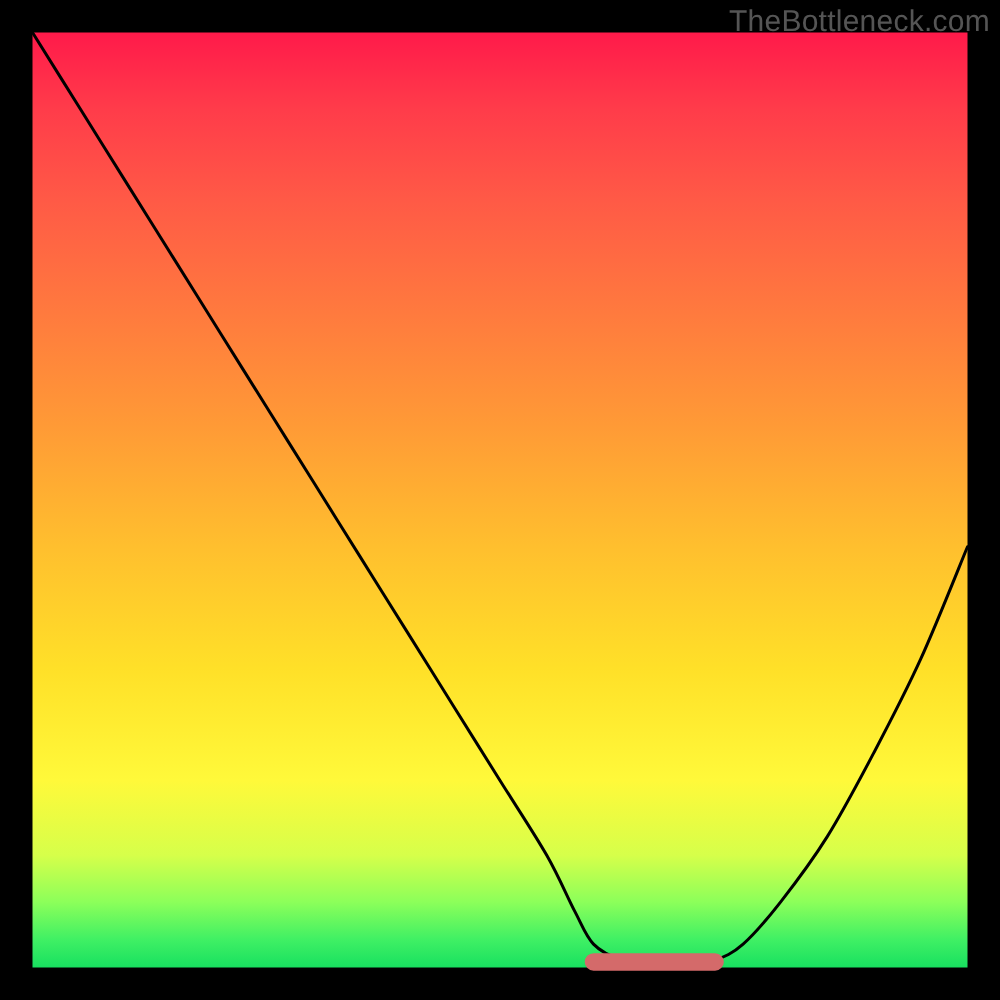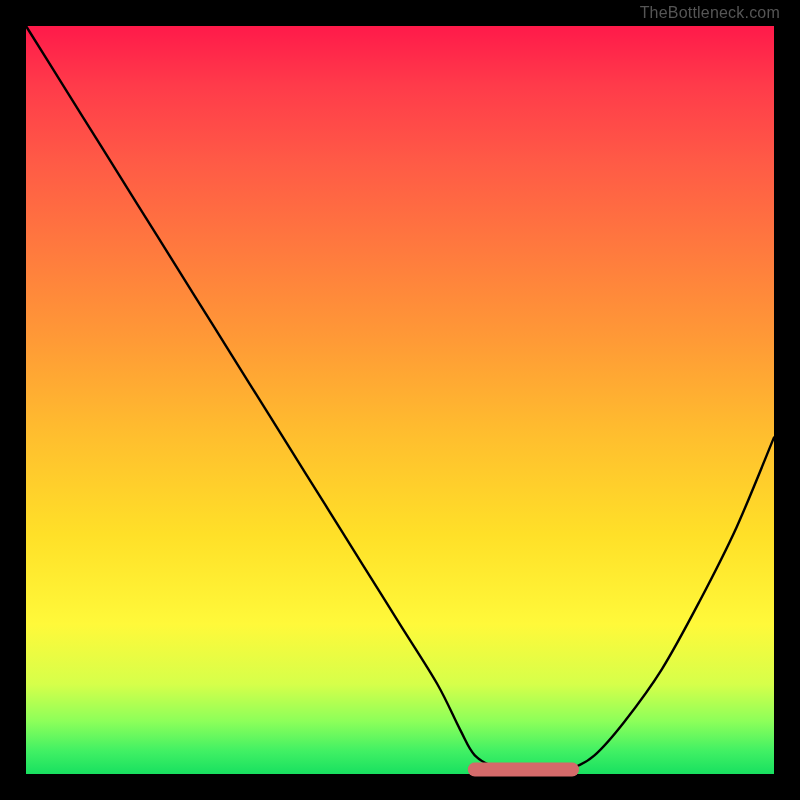--- a/index.html
+++ b/index.html
@@ -42,23 +42,23 @@
     position: absolute;
     left: 26px;
     top: 26px;
     width: 748px;
     height: 748px;
     overflow: visible;
   }
   .attribution {
     position: absolute;
     top: 4px;
-    right: 20px;
+    right: 8px;
     color: #555;
-    font-size: 16px;
+    font-size: 24px;
     letter-spacing: 0.2px;
   }
 </style>
 </head>
 <body>
 <div class="frame">
 
   <div class="plot-bg"></div>
 
   <svg class="curve" viewBox="0 0 748 748" preserveAspectRatio="none">

